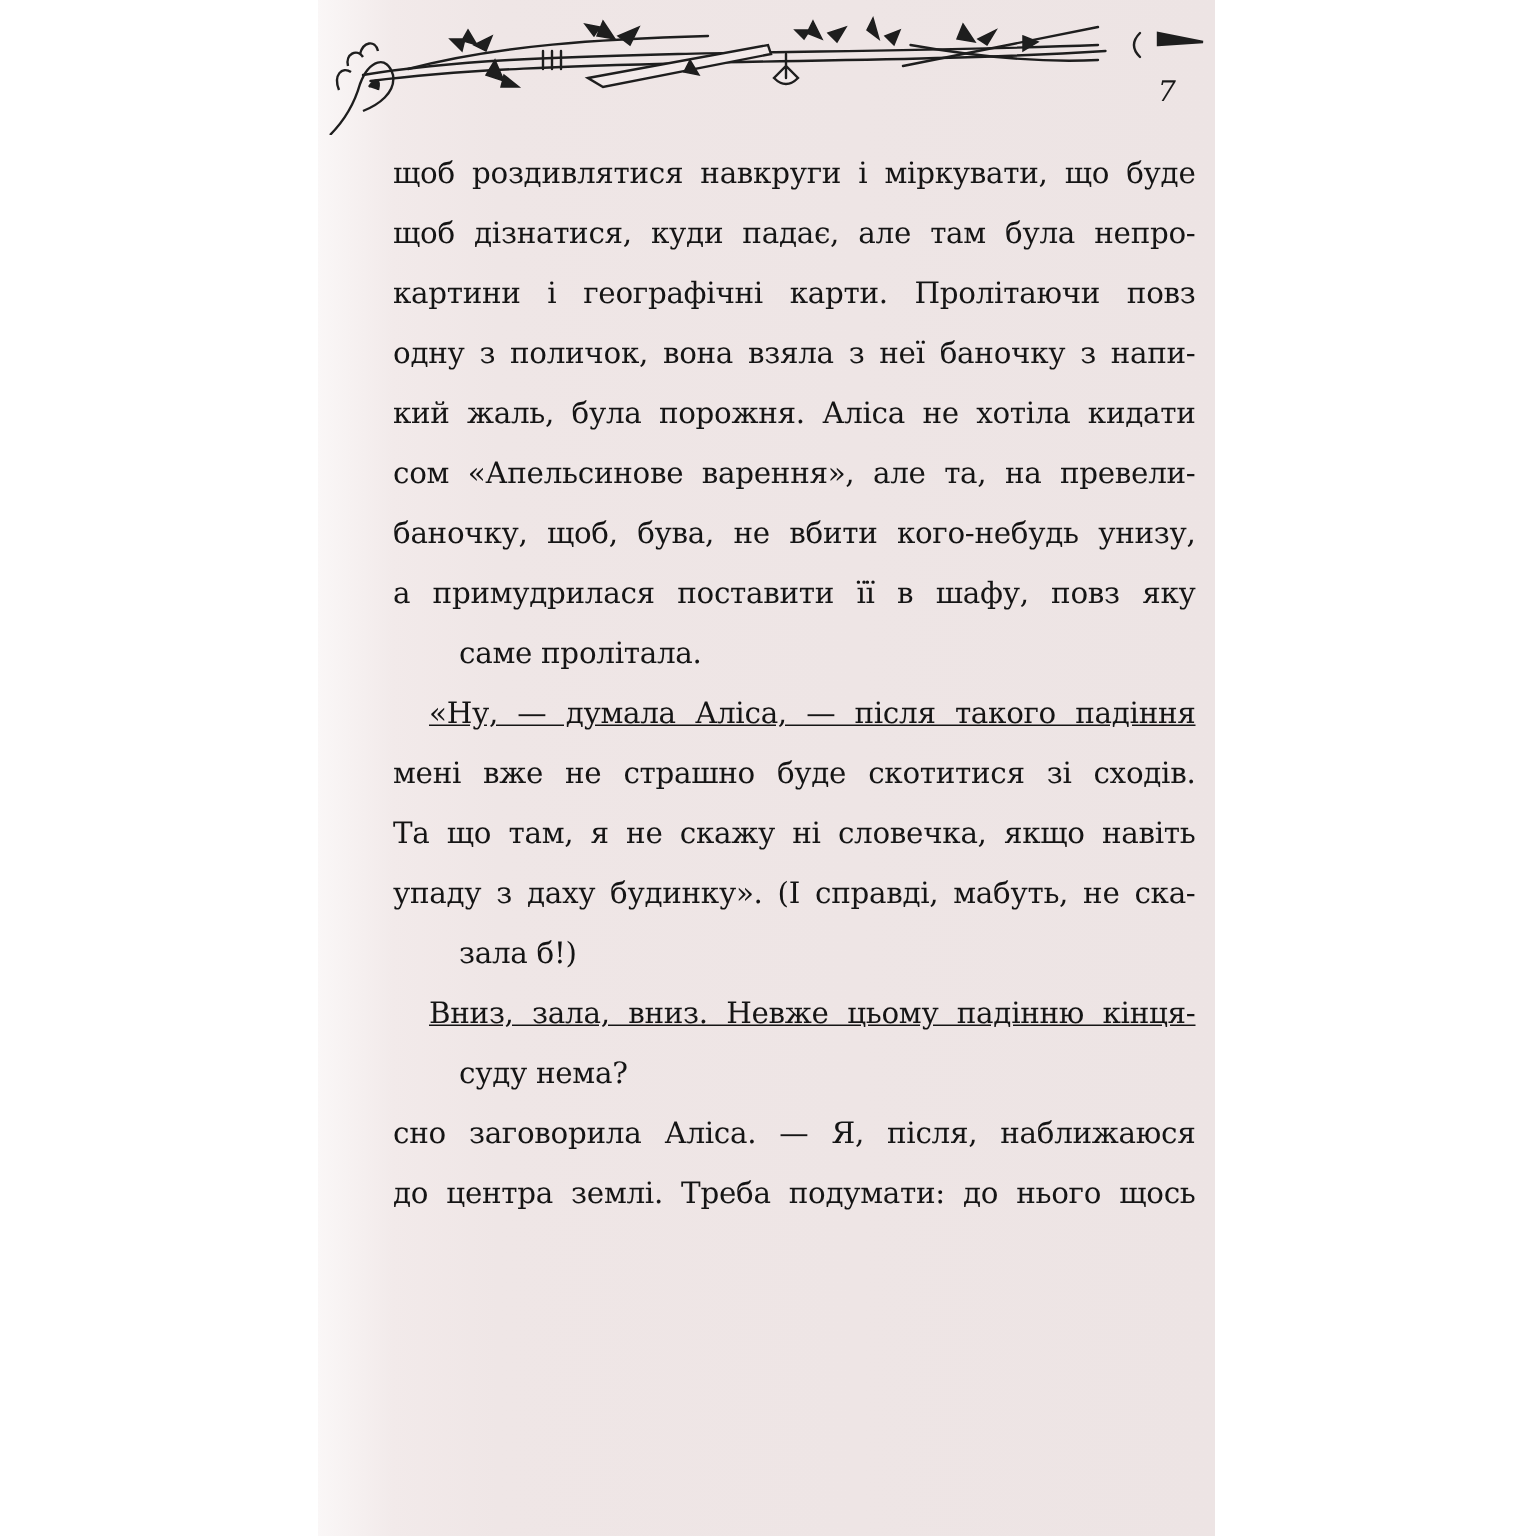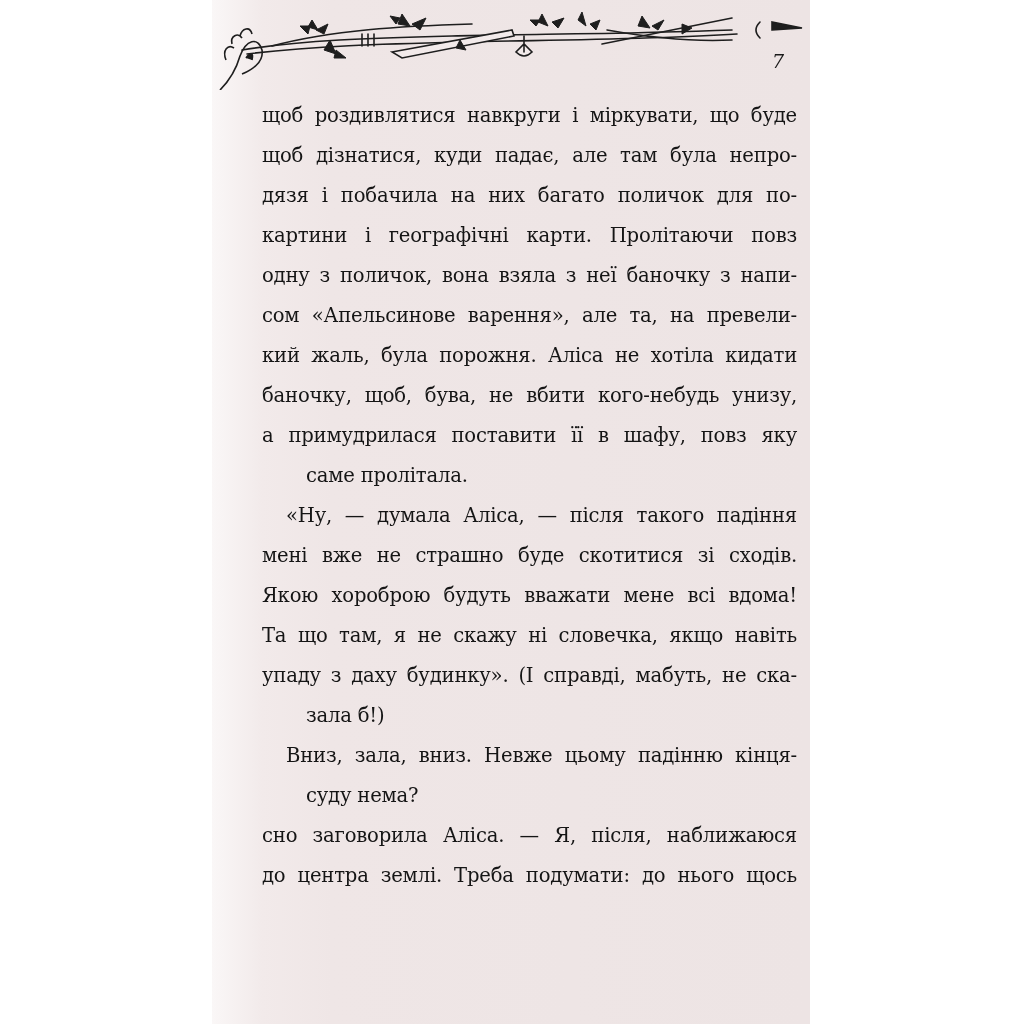--- a/index.html
+++ b/index.html
@@ -51,20 +51,21 @@
       text-align: justify;
       text-align-last: justify;
       height: 40px;
     }
     .line.last {
       text-align-last: left;
       margin-left: 44px;
     }
     .line.indent {
       padding-left: 24px;
+      text-decoration: underline;
     }
   </style>
 </head>
 <body>
 
 <div class="page">
 
   <svg class="ornament" viewBox="0 0 598 90" xmlns="http://www.w3.org/2000/svg">
     <g fill="none" stroke="#1e1e1e" stroke-width="1.6" stroke-linecap="round">
 
@@ -103,31 +104,29 @@
       <path d="M28 36 C 30 28, 38 26, 40 34"></path>
       <path d="M34 58 C 38 52, 42 52, 40 60" fill="#1e1e1e"></path>
     </g>
   </svg>
 
   <div class="page-number">7</div>
 
   <div class="text-block" id="text-block">
       <span class="line">щоб роздивлятися навкруги і міркувати, що буде</span>
       <span class="line">щоб дізнатися, куди падає, але там була непро-</span>
-      <span class="line">дязя і побачила на них багато поличок для по-</span>
       <span class="line">картини і географічні карти. Пролітаючи повз</span>
       <span class="line">одну з поличок, вона взяла з неї баночку з напи-</span>
+      <span class="line">кий жаль, була порожня. Аліса не хотіла кидати</span>
       <span class="line">сом «Апельсинове варення», але та, на превели-</span>
-      <span class="line">кий жаль, була порожня. Аліса не хотіла кидати</span>
       <span class="line">баночку, щоб, бува, не вбити кого-небудь унизу,</span>
       <span class="line">а примудрилася поставити її в шафу, повз яку</span>
       <span class="line last">саме пролітала.</span>
       <span class="line indent">«Ну, — думала Аліса, — після такого падіння</span>
       <span class="line">мені вже не страшно буде скотитися зі сходів.</span>
-      <span class="line">Якою хороброю будуть вважати мене всі вдома!</span>
       <span class="line">Та що там, я не скажу ні словечка, якщо навіть</span>
       <span class="line">упаду з даху будинку». (І справді, мабуть, не ска-</span>
       <span class="line last">зала б!)</span>
       <span class="line indent">Вниз, зала, вниз. Невже цьому падінню кінця-</span>
       <span class="line last">суду нема?</span>
       <span class="line">сно заговорила Аліса. — Я, після, наближаюся</span>
       <span class="line">до центра землі. Треба подумати: до нього щось</span>
     </div>
 </div>
 

